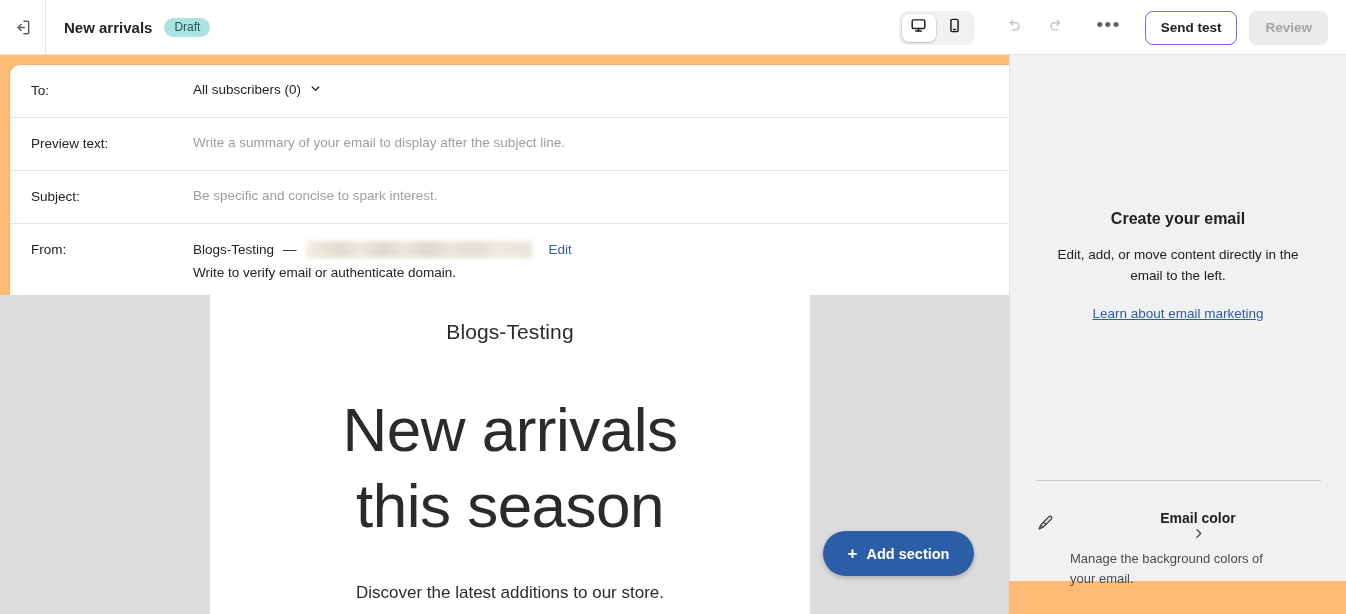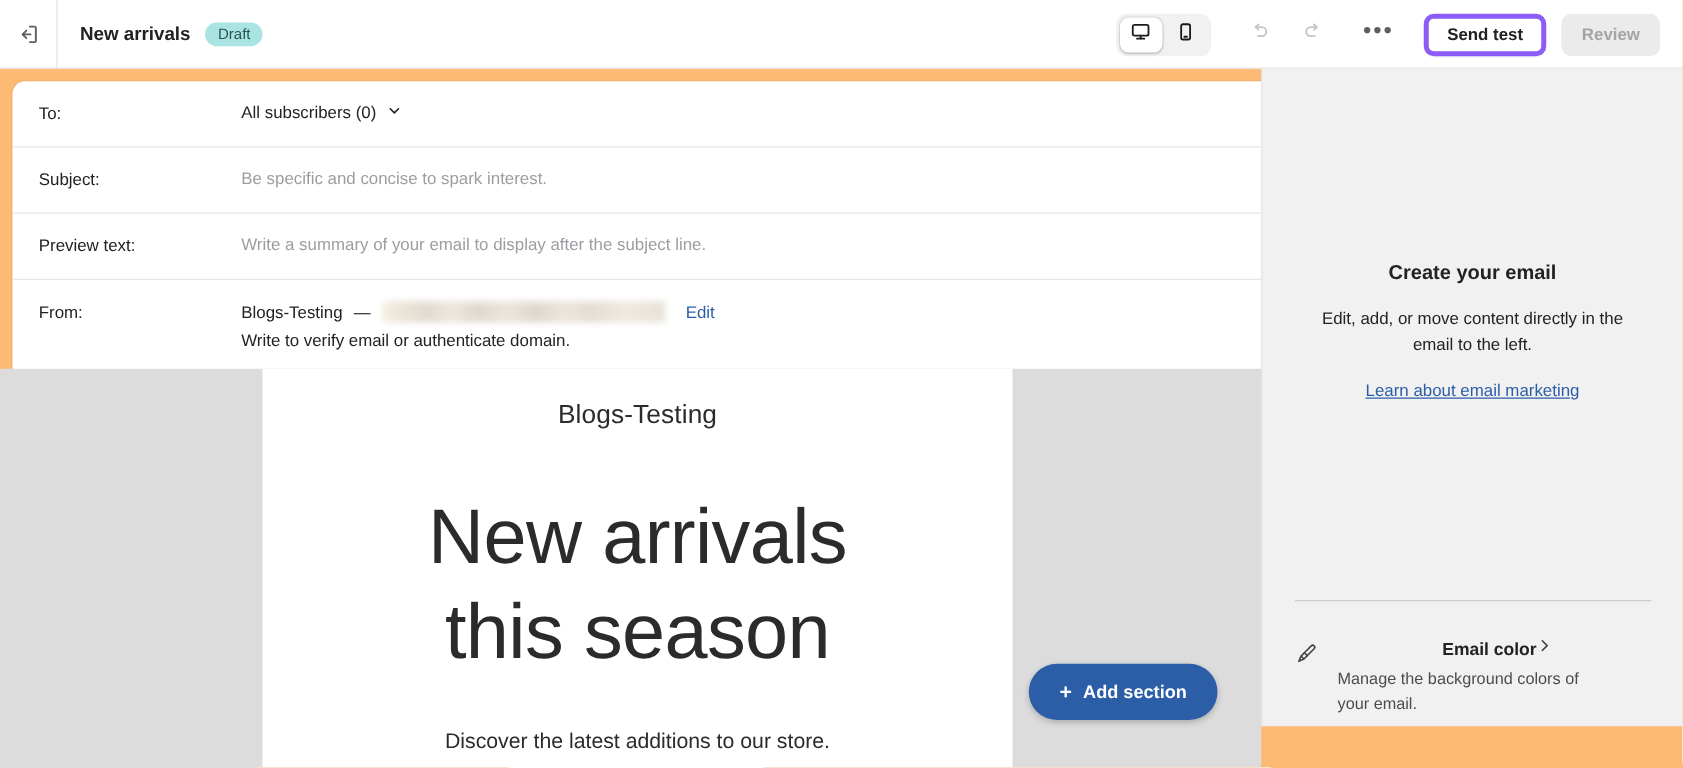--- a/index.html
+++ b/index.html
@@ -149,21 +149,21 @@
     font-weight: 600;
     display: flex;
     align-items: center;
     justify-content: center;
     padding: 0 15px;
     white-space: nowrap;
   }
   .btn-secondary {
     margin-left: 20px;
     background: #ffffff;
-    border: 4px solid #8b5cf6;
+    border: 1px solid #8b5cf6;
     color: #202223;
     cursor: pointer;
     box-shadow: 0 1px 0 rgba(0,0,0,0.04);
   }
   .btn-disabled {
     margin-left: 12px;
     background: #ebebeb;
     border: 1px solid transparent;
     color: #a3a5a7;
     cursor: default;
@@ -382,21 +382,22 @@
     cursor: pointer;
   }
   .item-icon {
     flex: 0 0 20px;
     padding-top: 3px;
   }
   .item-body { flex: 1; }
   .item-title-row {
     display: flex;
     align-items: center;
-    justify-content: center;
+    justify-content: space-between;
+    flex-direction: column;
   }
   .item-title {
     font-size: 14px;
     font-weight: 600;
     color: #202223;
   }
   .item-desc {
     font-size: 13px;
     line-height: 1.5;
     color: #4a4d50;
@@ -487,40 +488,40 @@
             <svg width="11" height="11" viewBox="0 0 12 12" fill="none">
               <path d="M2.4 4.4 6 8l3.6-3.6" stroke="#202223" stroke-width="1.4" stroke-linecap="round" stroke-linejoin="round"></path>
             </svg>
           </span>
         </span>
       </div>
       <div class="var-icon"></div>
     </div>
 
     <div class="field-row">
-      <div class="field-label">Subject:</div>
+      <div class="field-label">Preview text:</div>
       <div class="field-value">
-        <span class="field-placeholder">Be specific and concise to spark interest.</span>
+        <span class="field-placeholder">Write a summary of your email to display after the subject line.</span>
       </div>
       <div class="var-icon">
         <span>
           <svg width="17" height="17" viewBox="0 0 20 20" fill="none">
             <path d="M7.2 4.2c-1.5 0-1.9.7-1.9 1.8v1.6c0 1-.5 1.7-1.5 1.8v1.2c1 .1 1.5.8 1.5 1.8v1.6c0 1.1.4 1.8 1.9 1.8" stroke="#5c5f62" stroke-width="1.25" stroke-linecap="round" stroke-linejoin="round"></path>
             <path d="M12.8 4.2c1.5 0 1.9.7 1.9 1.8v1.6c0 1 .5 1.7 1.5 1.8v1.2c-1 .1-1.5.8-1.5 1.8v1.6c0 1.1-.4 1.8-1.9 1.8" stroke="#5c5f62" stroke-width="1.25" stroke-linecap="round" stroke-linejoin="round"></path>
             <circle cx="10" cy="8.5" r="1.45" stroke="#5c5f62" stroke-width="1.2"></circle>
             <path d="M7.8 13.2c.3-1.4 1.1-2.1 2.2-2.1s1.9.7 2.2 2.1" stroke="#5c5f62" stroke-width="1.2" stroke-linecap="round"></path>
           </svg>
         </span>
       </div>
     </div>
 
     <div class="field-row">
-      <div class="field-label">Preview text:</div>
+      <div class="field-label">Subject:</div>
       <div class="field-value">
-        <span class="field-placeholder">Write a summary of your email to display after the subject line.</span>
+        <span class="field-placeholder">Be specific and concise to spark interest.</span>
       </div>
       <div class="var-icon">
         <span>
           <svg width="17" height="17" viewBox="0 0 20 20" fill="none">
             <path d="M7.2 4.2c-1.5 0-1.9.7-1.9 1.8v1.6c0 1-.5 1.7-1.5 1.8v1.2c1 .1 1.5.8 1.5 1.8v1.6c0 1.1.4 1.8 1.9 1.8" stroke="#5c5f62" stroke-width="1.25" stroke-linecap="round" stroke-linejoin="round"></path>
             <path d="M12.8 4.2c1.5 0 1.9.7 1.9 1.8v1.6c0 1 .5 1.7 1.5 1.8v1.2c-1 .1-1.5.8-1.5 1.8v1.6c0 1.1-.4 1.8-1.9 1.8" stroke="#5c5f62" stroke-width="1.25" stroke-linecap="round" stroke-linejoin="round"></path>
             <circle cx="10" cy="8.5" r="1.45" stroke="#5c5f62" stroke-width="1.2"></circle>
             <path d="M7.8 13.2c.3-1.4 1.1-2.1 2.2-2.1s1.9.7 2.2 2.1" stroke="#5c5f62" stroke-width="1.2" stroke-linecap="round"></path>
           </svg>
         </span>

